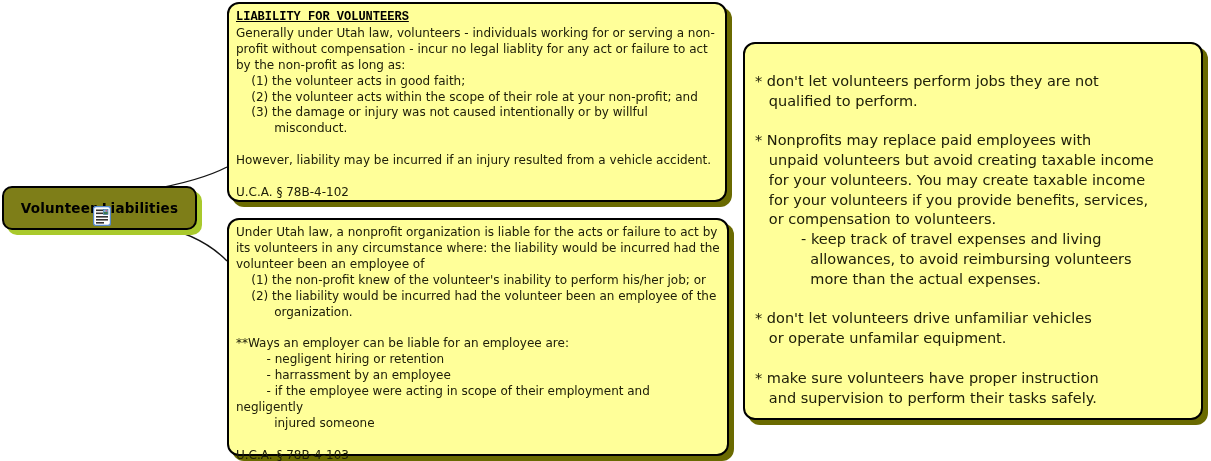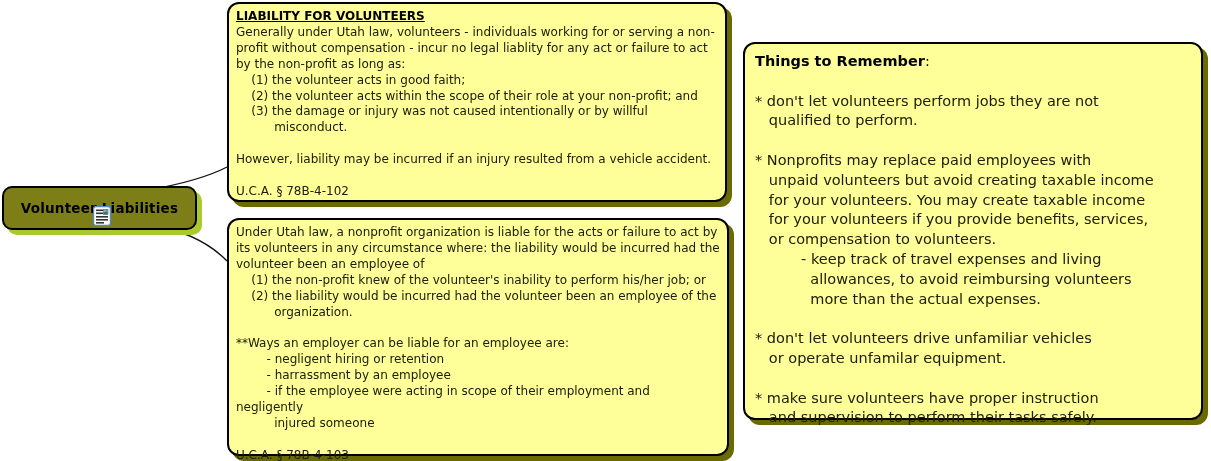--- a/index.html
+++ b/index.html
@@ -90,20 +90,21 @@
     width: 460px;
     height: 378px;
     padding: 8px 10px;
     font-size: 14.5px;
     line-height: 19.8px;
   }
   .note-title {
     font-weight: bold;
     color: #000000;
     text-decoration: underline;
+    font-family: Liberation Mono, monospace;
   }
   .note-body {
     white-space: pre-wrap;
   }
   .reminders-header {
     color: #000000;
   }
   .reminders-header .bold {
     font-weight: bold;
   }
@@ -162,23 +163,20 @@
 **Ways an employer can be liable for an employee are:
         - negligent hiring or retention
         - harrassment by an employee
         - if the employee were acting in scope of their employment and negligently
           injured someone
 
 U.C.A. § 78B-4-103</div>
   </div>
 
   <div class="note note-reminders">
-    <div class="reminders-header">
-      <span class="bold">Things to Remember</span><span>:</span>
-    </div>
     <div class="note-body">
 * don't let volunteers perform jobs they are not
    qualified to perform.
 
 * Nonprofits may replace paid employees with
    unpaid volunteers but avoid creating taxable income
    for your volunteers. You may create taxable income
    for your volunteers if you provide benefits, services,
    or compensation to volunteers.
           - keep track of travel expenses and living

